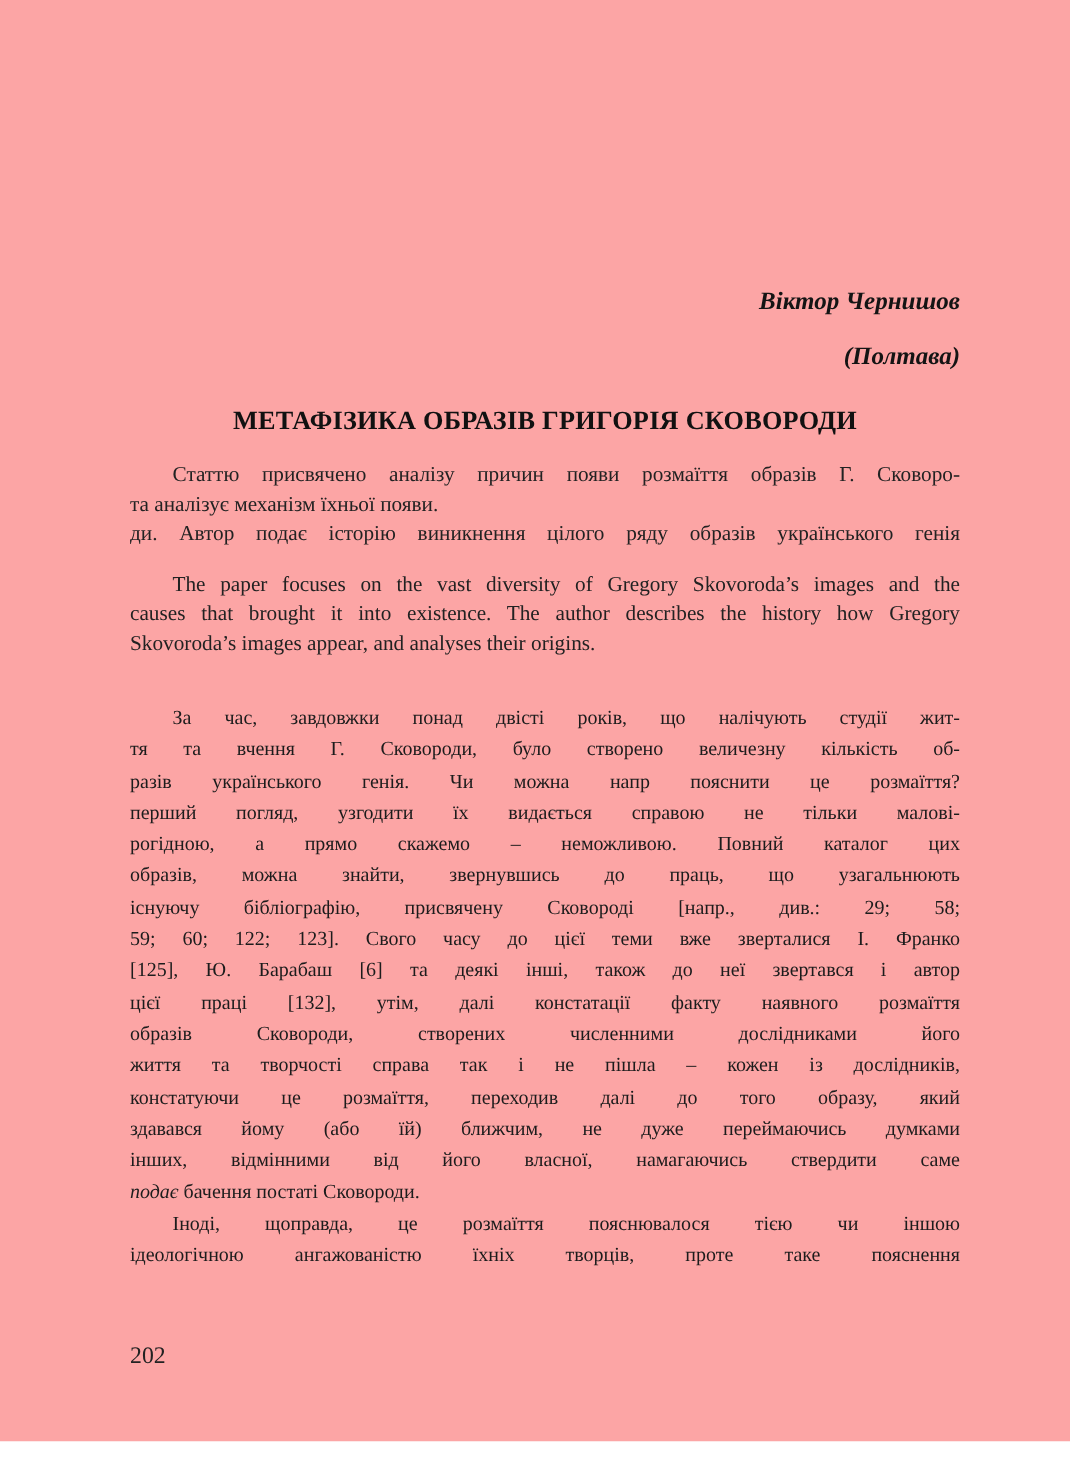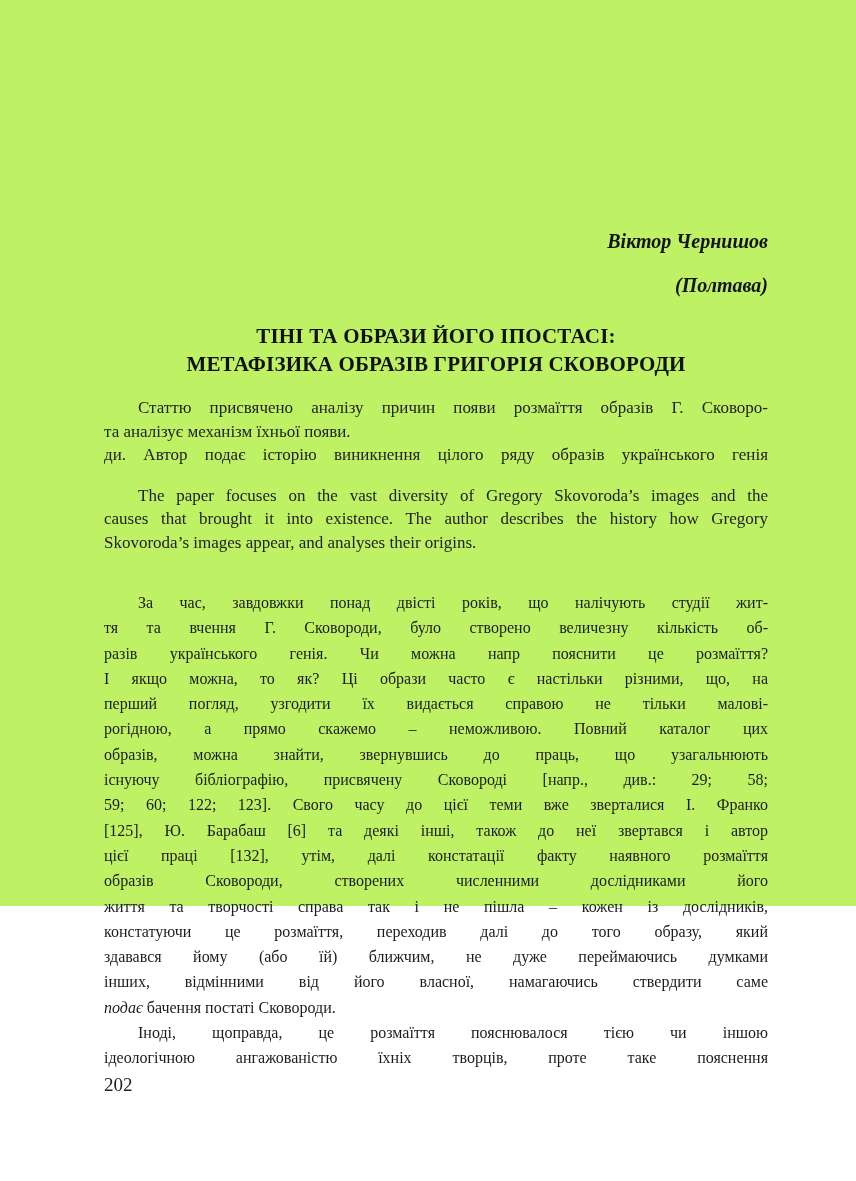--- a/index.html
+++ b/index.html
@@ -5,22 +5,22 @@
   * { margin: 0; padding: 0; box-sizing: border-box; }
   html, body { background: #ffffff; }
   body {
     width: 856px; height: 1181px;
     font-family: "Liberation Serif", "DejaVu Serif", serif;
     color: #1e1e1e;
     overflow: hidden;
   }
   .page {
     position: relative;
-    width: 856px; height: 906px;
-    background: #bef264;
+    width: 856px; height: 1153px;
+    background: #fca5a5;
   }
   .content {
     position: absolute;
     left: 104px; top: 0;
     width: 664px;
     padding-top: 230px;
   }
   .author-line {
     font-size: 20px;
     line-height: 22px;
@@ -65,39 +65,37 @@
   }
 </style>
 </head>
 <body>
 
 <div class="page">
   <div class="content">
     <div class="author-line">Віктор Чернишов</div>
     <div class="author-line location">(Полтава)</div>
     <h1 class="title">
-      <span>ТІНІ ТА ОБРАЗИ ЙОГО ІПОСТАСІ:</span>
       <span>МЕТАФІЗИКА ОБРАЗІВ ГРИГОРІЯ СКОВОРОДИ</span>
     </h1>
     <div class="abstract uk">
         <div class="line j ind"><span>Статтю присвячено аналізу причин появи розмаїття образів Г. Сковоро-</span></div>
         <div class="line"><span>та аналізує механізм їхньої появи.</span></div>
         <div class="line j"><span>ди. Автор подає історію виникнення цілого ряду образів українського генія</span></div>
       </div>
     <div class="abstract en">
         <div class="line j ind"><span>The paper focuses on the vast diversity of Gregory Skovoroda’s images and the</span></div>
         <div class="line j"><span>causes that brought it into existence. The author describes the history how Gregory</span></div>
         <div class="line"><span>Skovoroda’s images appear, and analyses their origins.</span></div>
       </div>
     <div class="bodytext">
         <div class="para">
           <div class="line j ind"><span>За час, завдовжки понад двісті років, що налічують студії жит-</span></div>
           <div class="line j"><span>тя та вчення Г. Сковороди, було створено величезну кількість об-</span></div>
           <div class="line j"><span>разів українського генія. Чи можна напр пояснити це розмаїття?</span></div>
-          <div class="line j"><span>І якщо можна, то як? Ці образи часто є настільки різними, що, на</span></div>
           <div class="line j"><span>перший погляд, узгодити їх видається справою не тільки малові-</span></div>
           <div class="line j"><span>рогідною, а прямо скажемо – неможливою. Повний каталог цих</span></div>
           <div class="line j"><span>образів, можна знайти, звернувшись до праць, що узагальнюють</span></div>
           <div class="line j"><span>існуючу бібліографію, присвячену Сковороді [напр., див.: 29; 58;</span></div>
           <div class="line j"><span>59; 60; 122; 123]. Свого часу до цієї теми вже зверталися І. Франко</span></div>
           <div class="line j"><span>[125], Ю. Барабаш [6] та деякі інші, також до неї звертався і автор</span></div>
           <div class="line j"><span>цієї праці [132], утім, далі констатації факту наявного розмаїття</span></div>
           <div class="line j"><span>образів Сковороди, створених численними дослідниками його</span></div>
           <div class="line j"><span>життя та творчості справа так і не пішла – кожен із дослідників,</span></div>
           <div class="line j"><span>констатуючи це розмаїття, переходив далі до того образу, який</span></div>

